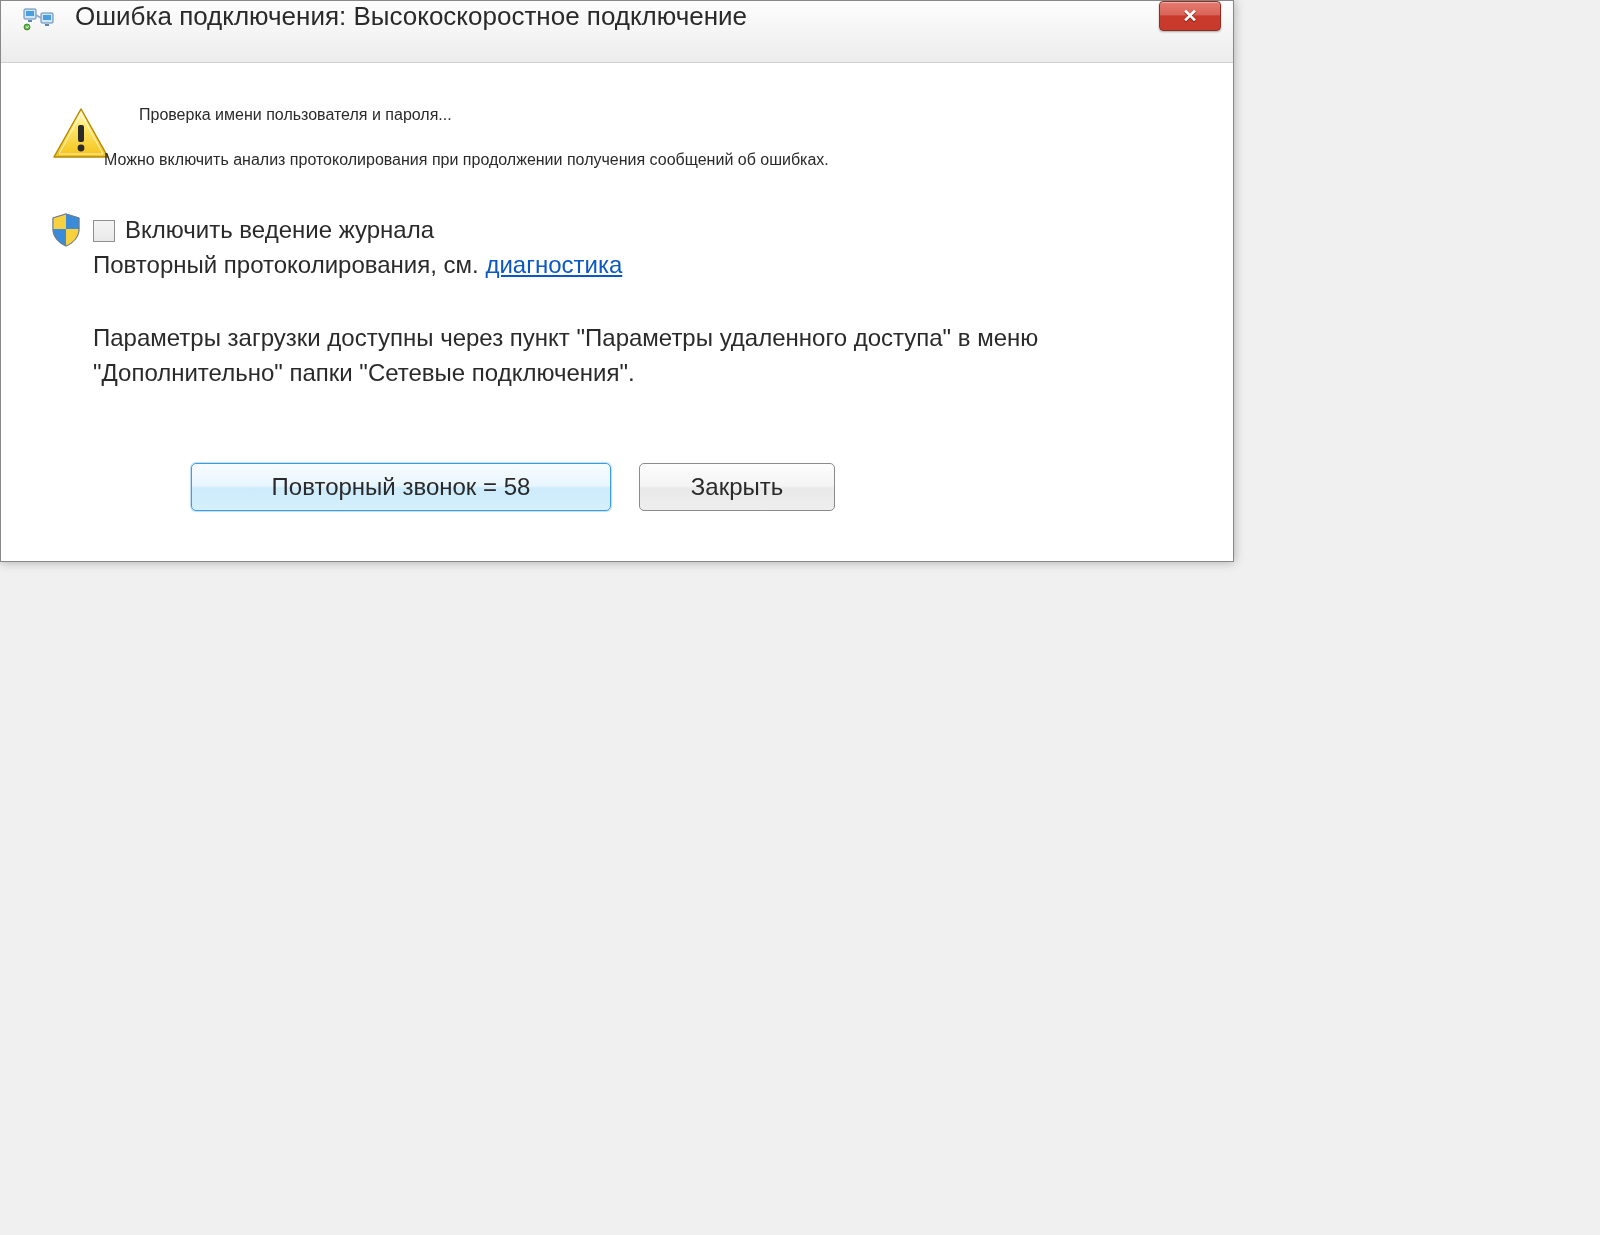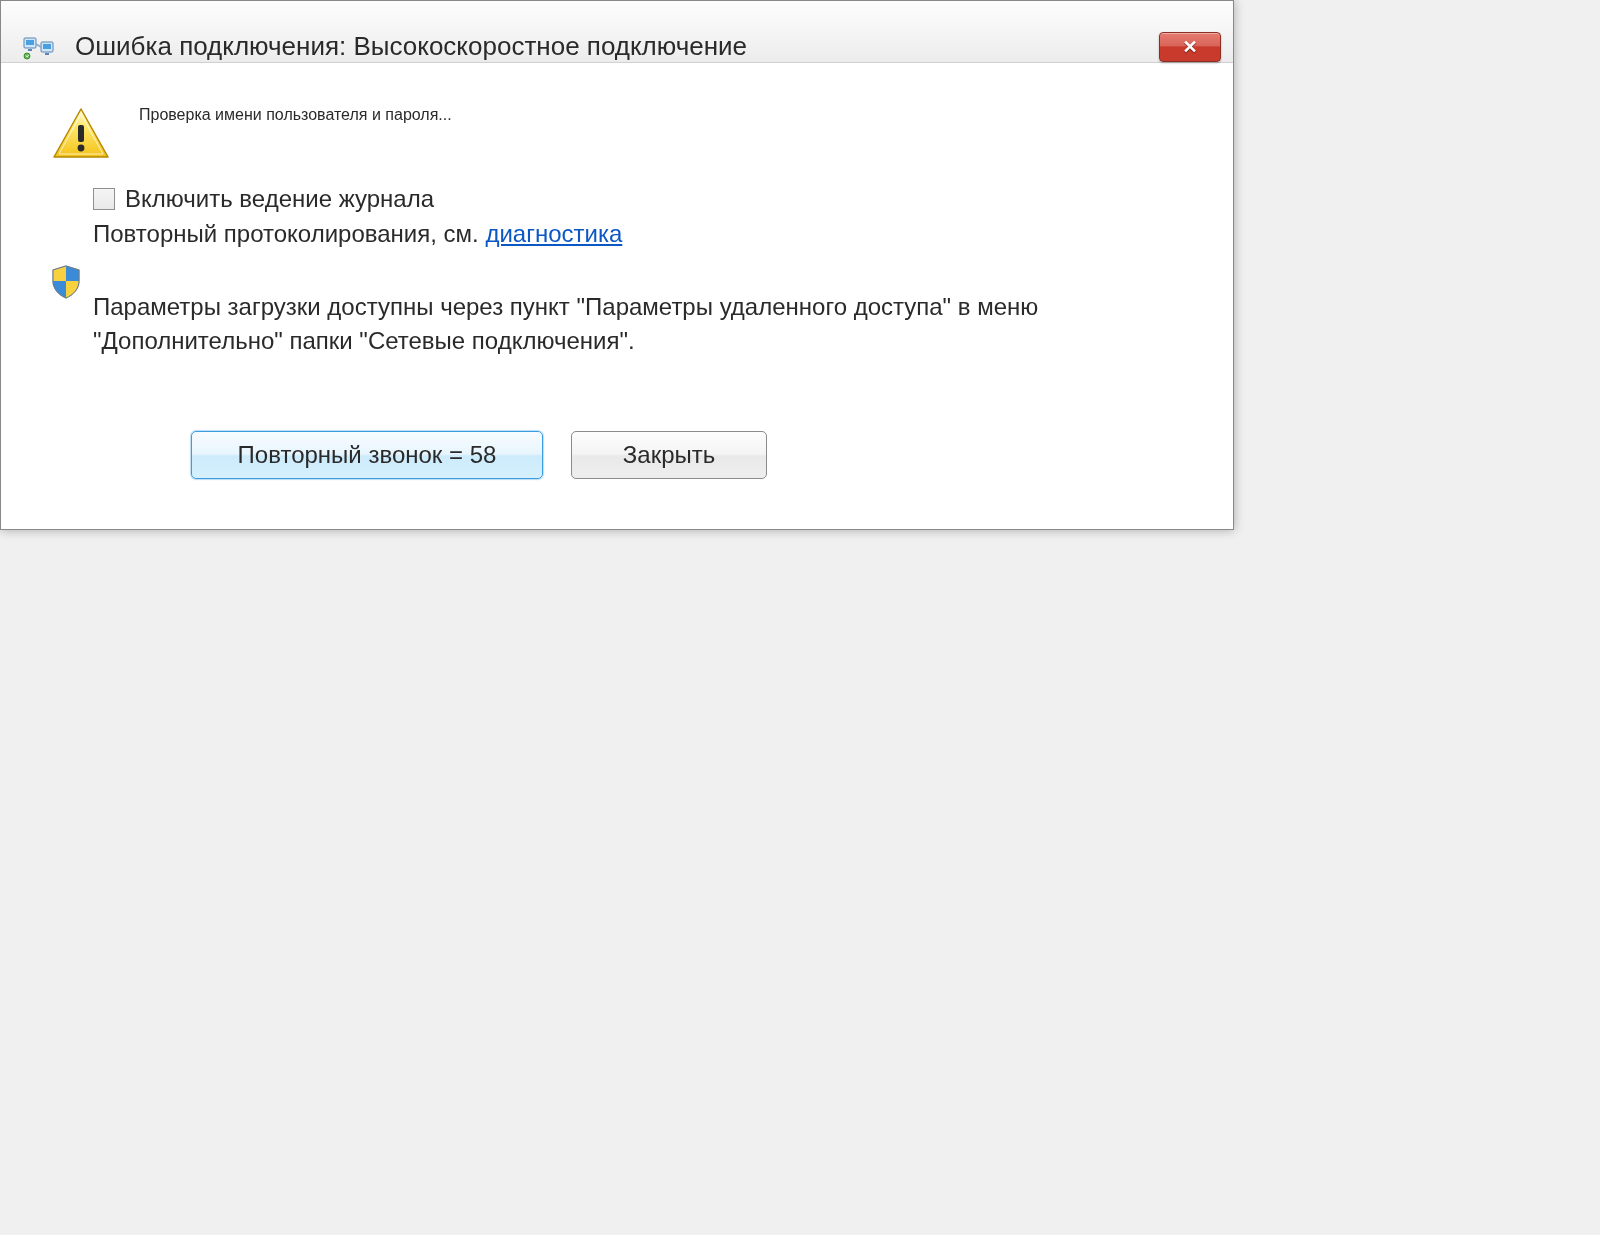--- a/index.html
+++ b/index.html
@@ -16,21 +16,21 @@
       background: #fff;
       border: 1px solid #888;
       box-shadow: 0 0 10px rgba(0,0,0,0.3);
       position: relative;
     }
     .titlebar {
       height: 62px;
       background: linear-gradient(to bottom, #fdfdfd 0%, #f5f5f5 50%, #ececec 100%);
       border-bottom: 1px solid #d0d0d0;
       display: flex;
-      align-items: flex-end;
+      align-items: flex-start;
       padding: 0 12px;
       position: relative;
     }
     .titlebar-icon {
       width: 32px;
       height: 32px;
       margin-right: 20px;
       margin-left: 10px;
       position: relative;
       flex-shrink: 0;
@@ -81,21 +81,21 @@
       line-height: 1.45;
       color: #2a2a2a;
     }
     .text-col p { margin-bottom: 22px; }
     .lower-indent {
       margin-left: -35px;
     }
 
     .log-section {
       display: flex;
-      align-items: center;
+      align-items: flex-start;
       gap: 12px;
       margin-top: 18px;
     }
     .shield-icon {
       width: 30px;
       height: 34px;
       flex-shrink: 0;
       margin-top: 2px;
     }
     .checkbox-row {
@@ -136,21 +136,21 @@
       font-size: 24px;
       color: #2a2a2a;
       border-radius: 5px;
       cursor: pointer;
       padding: 0 30px;
       display: flex;
       align-items: center;
       justify-content: center;
     }
     .btn-primary {
-      width: 352px;
+      width: 420px;
       background: linear-gradient(to bottom, #f7fcff 0%, #e8f5fd 48%, #ccebfb 52%, #d6f0fd 100%);
       border: 1px solid #3c9de0;
       box-shadow: 0 0 1px 1px rgba(60,157,224,0.35);
     }
     .btn-secondary {
       width: 196px;
       background: linear-gradient(to bottom, #fdfdfd 0%, #f4f4f4 48%, #e9e9e9 52%, #eeeeee 100%);
       border: 1px solid #8b8b8b;
     }
   </style>
@@ -190,20 +190,21 @@
               <stop offset="1" stop-color="#f3c21a"></stop>
             </linearGradient>
           </defs>
           <path d="M30 7 L52 47 L8 47 Z" fill="none" stroke="#fff" stroke-width="1" stroke-linejoin="round" opacity="0.7"></path>
           <rect x="27" y="18" width="6" height="17" rx="2" fill="#2a2a2a"></rect>
           <circle cx="30" cy="41" r="3.4" fill="#2a2a2a"></circle>
         </svg>
       </span>
       <div class="text-col">
         <p>Проверка имени пользователя и пароля...</p>
+        <p class="lower-indent">Можно включить анализ протоколирования при продолжении получения сообщений об ошибках.</p>
       </div>
     </div>
 
     <div class="log-section">
       <span class="shield-icon">
         <svg viewBox="0 0 30 34">
           <path d="M15 1 L28 5 L28 16 C28 24 22 30 15 33 C8 30 2 24 2 16 L2 5 Z" fill="#fff" stroke="#9aa6b2" stroke-width="1.2"></path>
           <path d="M15 1 L28 5 L28 16 L15 16 Z" fill="#3b8bd8"></path>
           <path d="M15 1 L2 5 L2 16 L15 16 Z" fill="#f7d23e"></path>
           <path d="M15 16 L28 16 C28 24 22 30 15 33 Z" fill="#f7d23e"></path>

